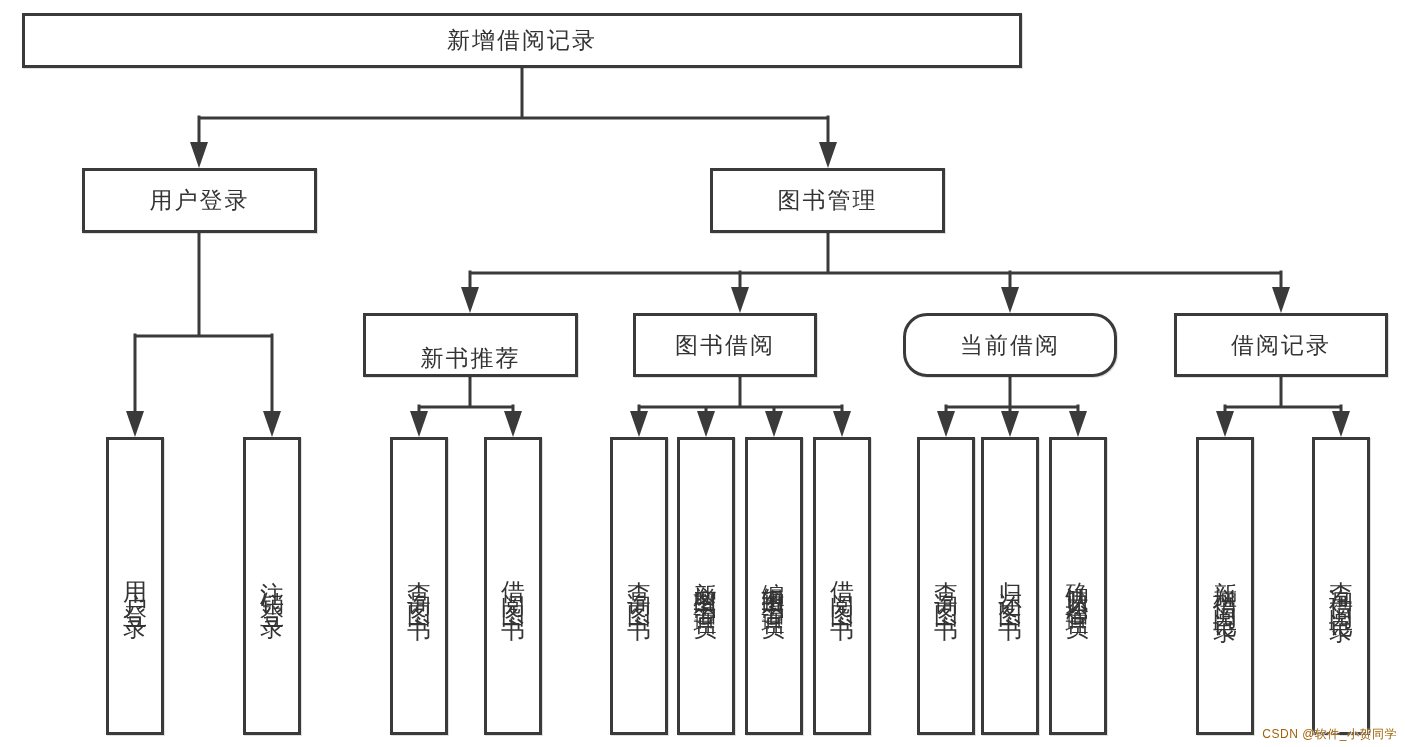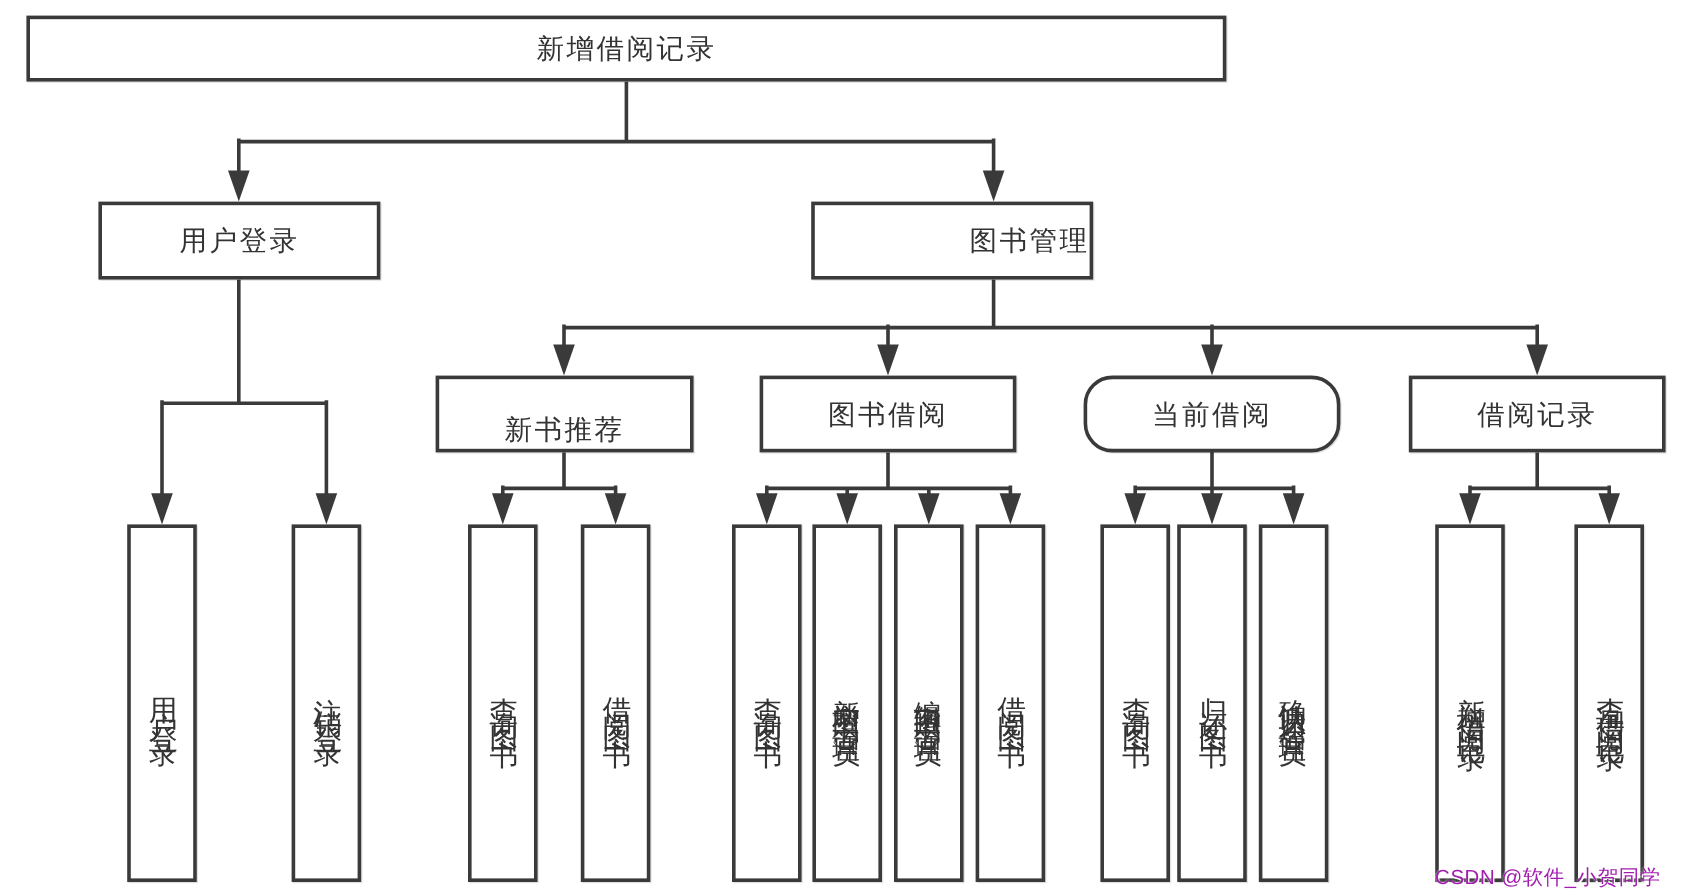--- a/index.html
+++ b/index.html
@@ -45,24 +45,24 @@
     writing-mode: vertical-rl;
     font-size: 24px;
     letter-spacing: 12px;
     z-index: 2;
     box-shadow: 1px 1px 0 rgba(0,0,0,0.12);
   }
   .leaf.len6 { letter-spacing: 8px; }
   .leaf.len9 { font-size: 23px; letter-spacing: 5px; }
   .watermark {
     position: absolute;
-    right: 21px;
+    right: 8px;
     bottom: 4px;
-    font-size: 17px;
-    color: #a21caf;
+    font-size: 12px;
+    color: #a16207;
     letter-spacing: 0.5px;
     z-index: 3;
     text-shadow: 0 0 2px #ffffff, 1px 1px 0 #ffffff;
     white-space: nowrap;
   }
 </style>
 </head>
 <body>
 
 <div class="canvas">
@@ -100,28 +100,28 @@
     </g>
   </svg>
 
   <div class="hnode" style="left:22px; top:13px; width:1000px; height:55px;">
     <span>新增借阅记录</span>
   </div>
 
   <div class="hnode" style="left:82px; top:168px; width:235px; height:65px;">
     <span>用户登录</span>
   </div>
-  <div class="hnode" style="left:676px; top:168px; width:235px; height:65px;justify-content:flex-end;">
+  <div class="hnode" style="left:710px; top:168px; width:235px; height:65px;">
     <span>图书管理</span>
   </div>
 
   <div class="hnode" style="left:363px; top:313px; width:215px; height:64px;align-items:flex-end;">
     <span>新书推荐</span>
   </div>
-  <div class="hnode" style="left:633px; top:313px; width:214px; height:64px;">
+  <div class="hnode" style="left:633px; top:313px; width:184px; height:64px;">
     <span>图书借阅</span>
   </div>
   <div class="hnode" style="left:903px; top:313px; width:214px; height:64px;border-radius:24px;">
     <span>当前借阅</span>
   </div>
   <div class="hnode" style="left:1174px; top:313px; width:214px; height:64px;">
     <span>借阅记录</span>
   </div>
 
   <div class="leaf" style="left:106px;">

